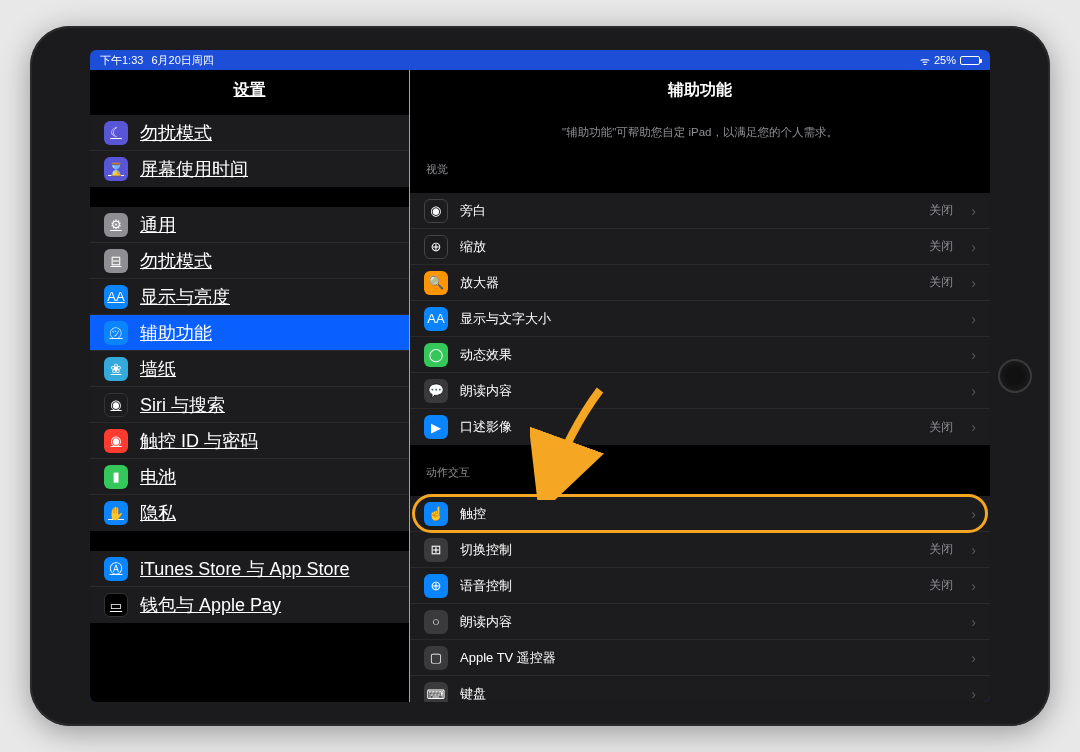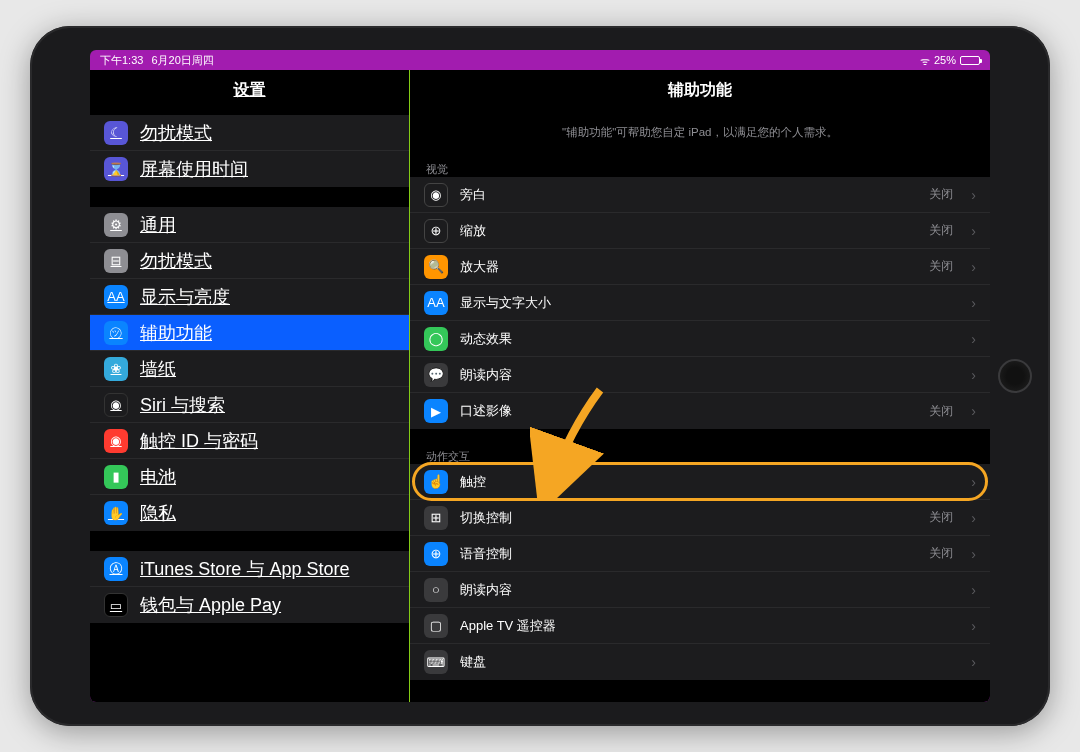--- a/index.html
+++ b/index.html
@@ -20,21 +20,21 @@
       top: 50%;
       transform: translateY(-50%);
       width: 34px; height: 34px;
       border: 2px solid #3a3a3c;
       border-radius: 50%;
       background: radial-gradient(circle,#111 40%,#222 100%);
     }
     .screen {
       width: 900px;
       height: 652px;
-      background: #a21caf;
+      background: #1d4ed8;
       border-radius: 6px;
       overflow: hidden;
       position: relative;
       color: #fff;
       font-size: 13px;
     }
 
     
     .status-bar {
       height: 20px;
@@ -122,21 +122,21 @@
     }
     .detail-desc {
       text-align:center;
       color:#8e8e93;
       font-size:11.5px;
       padding:10px 20px 16px;
     }
     .section-header {
       color:#8e8e93;
       font-size:11px;
-      padding:6px 16px 0;
+      padding:6px 16px 16px;
     }
     .dgroup { background:#1c1c1e; }
     .drow {
       display:flex;
       align-items:center;
       height:36px;
       padding:0 14px;
       gap:12px;
       border-bottom:1px solid #2a2a2c;
       cursor:pointer;

